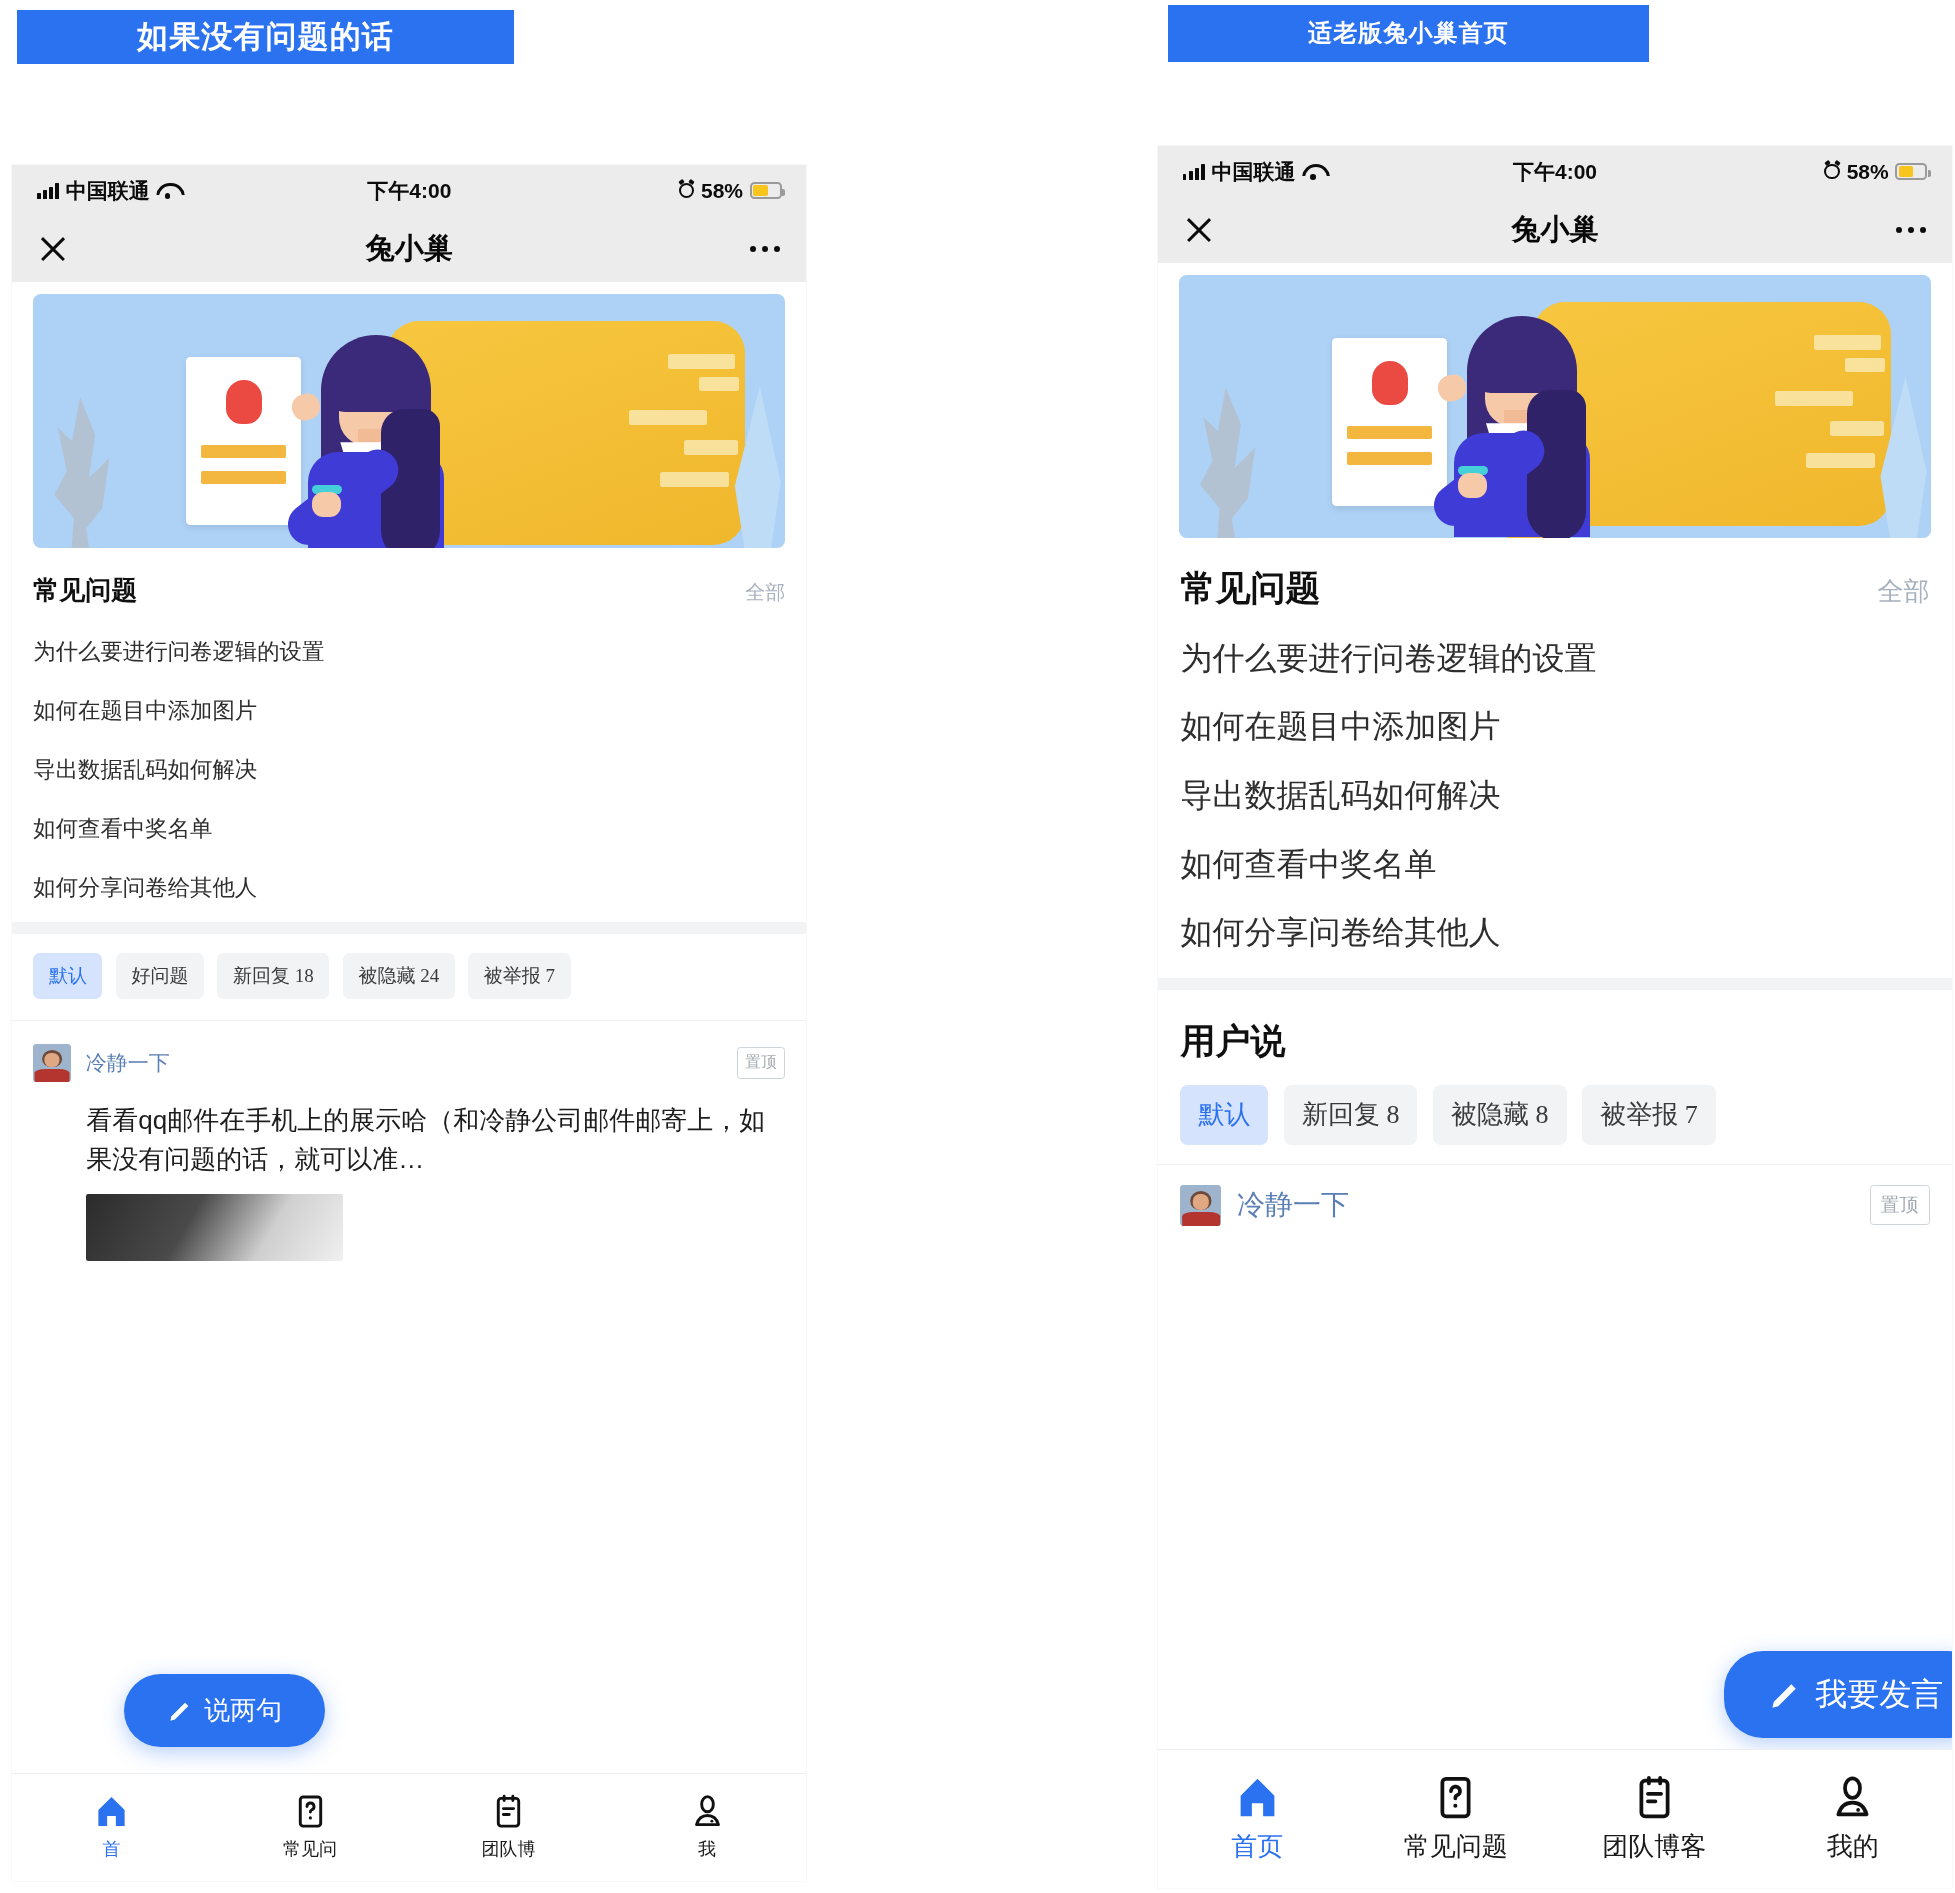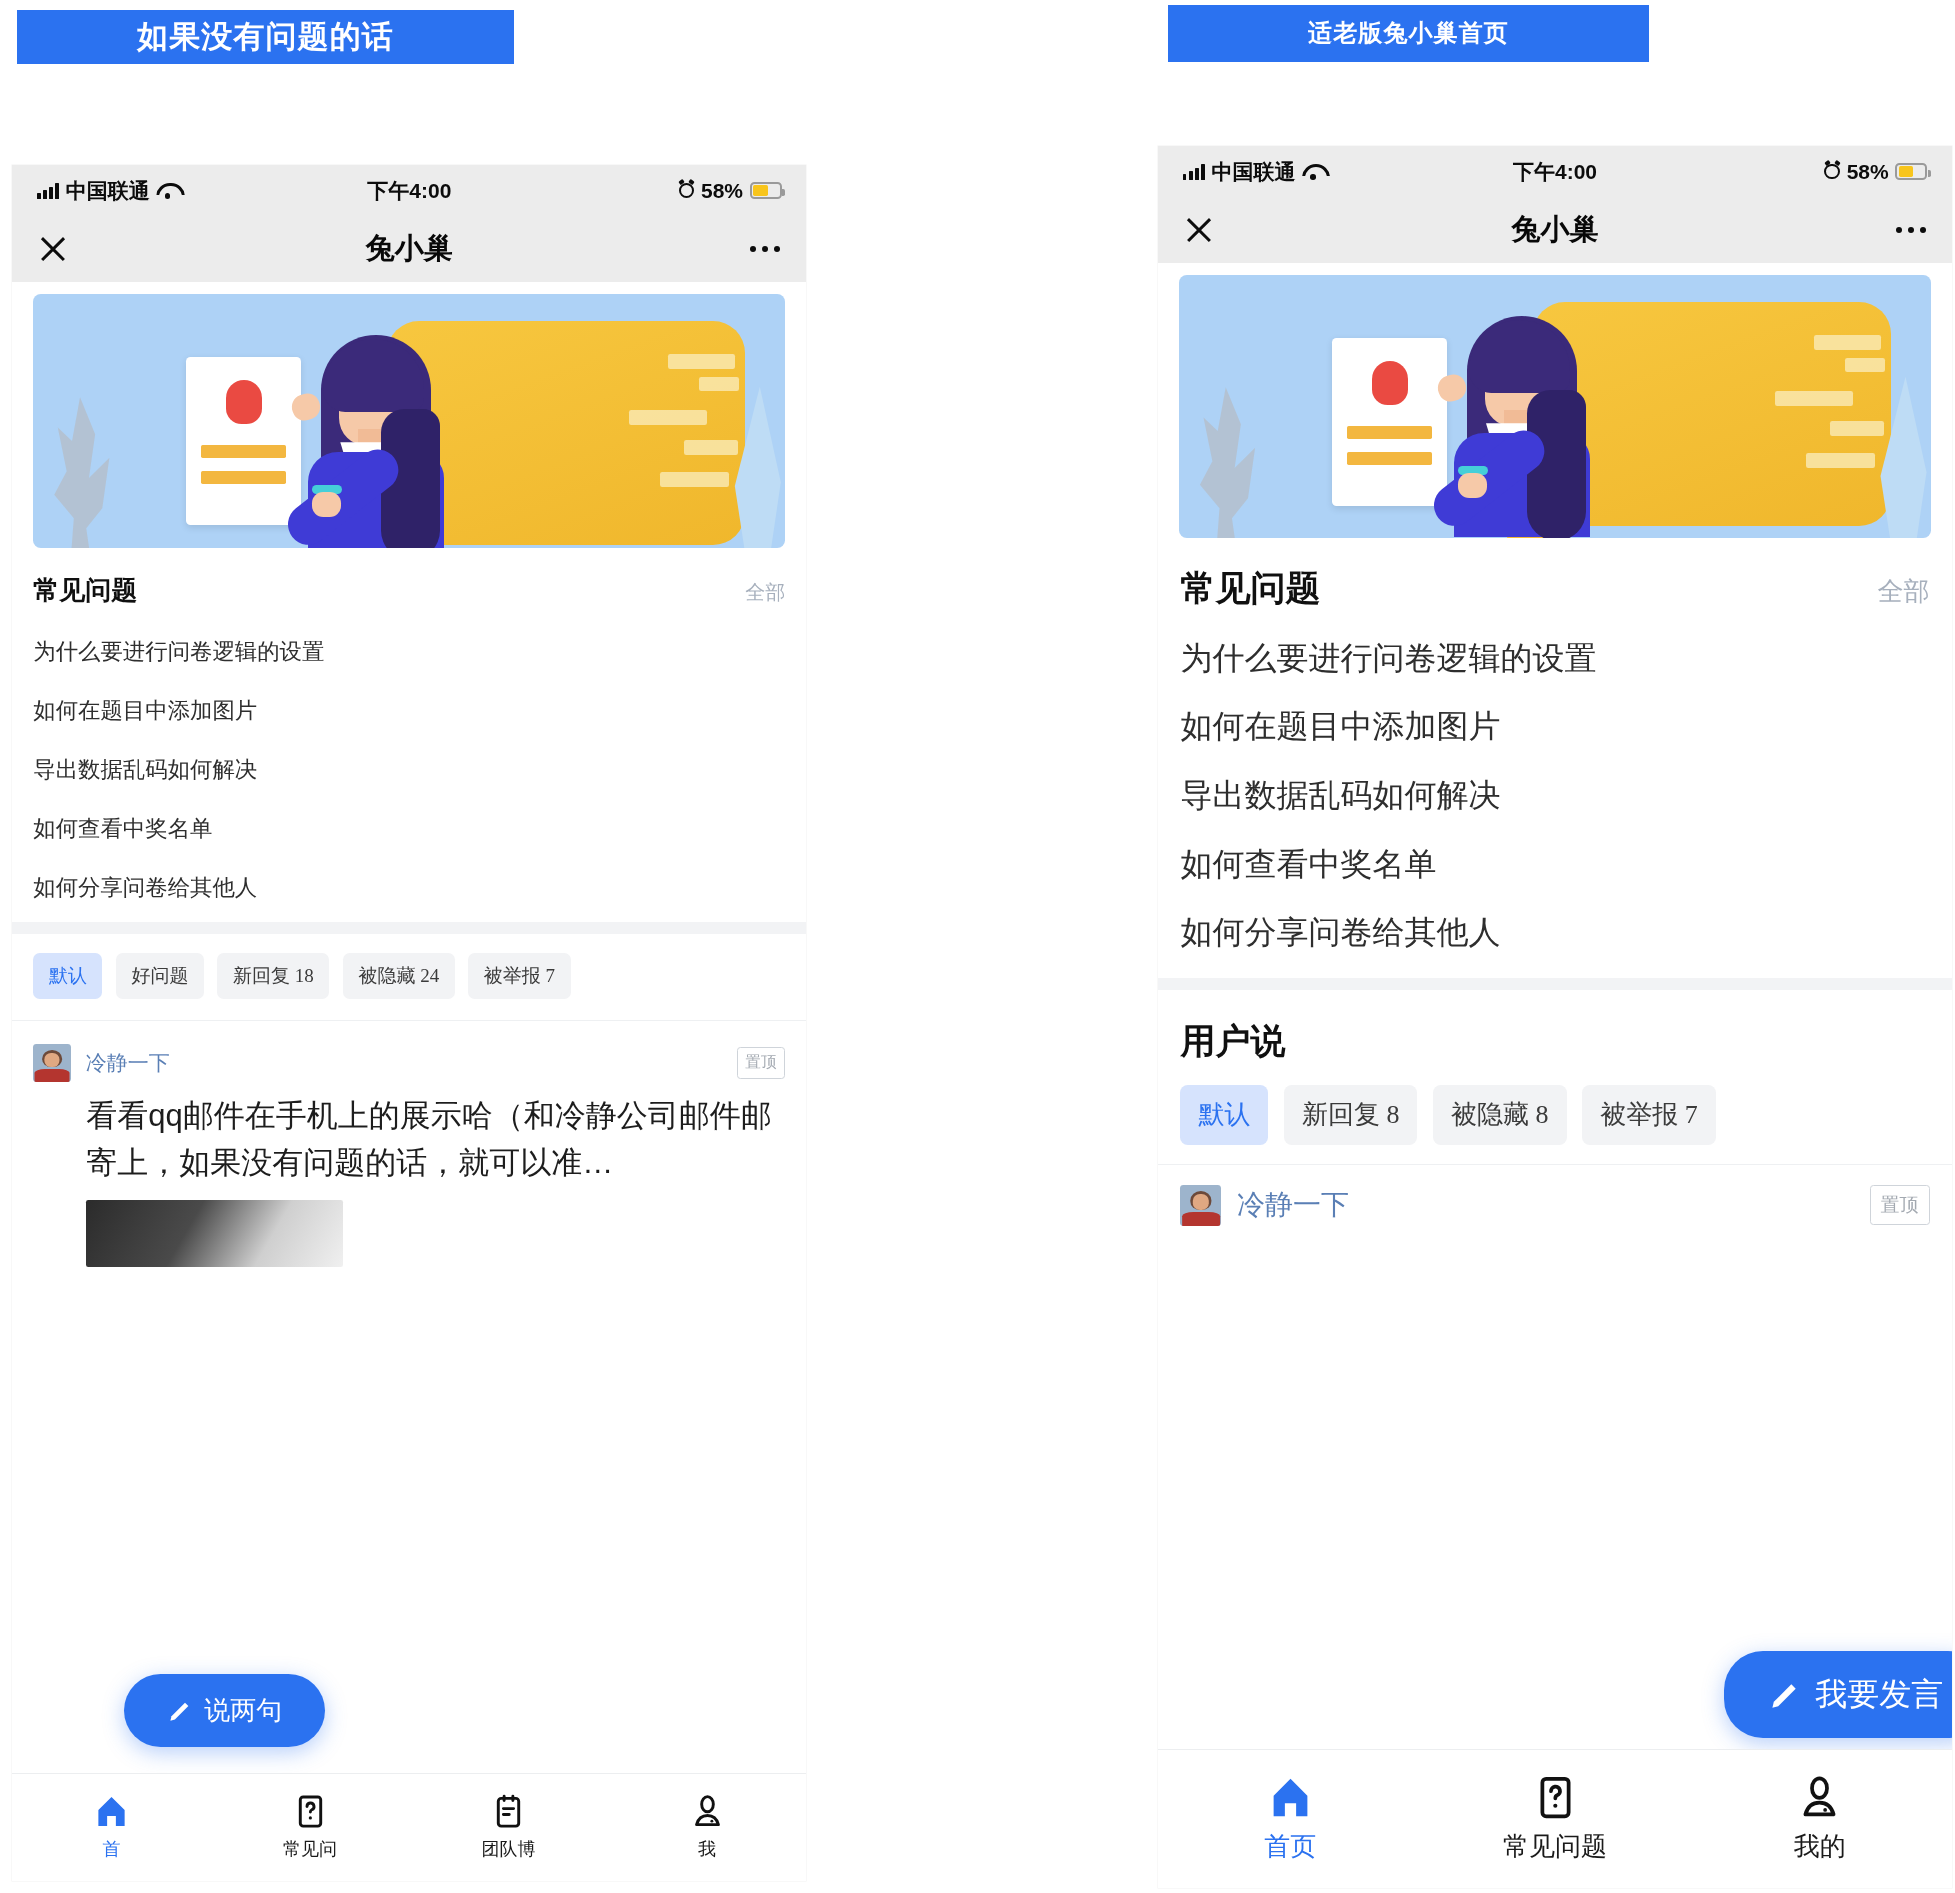--- a/index.html
+++ b/index.html
@@ -275,21 +275,21 @@
   #phone-right .post-name { font-size: 28px; margin-left: 15.6px; color: #5a7fb5; }
   .pin-badge {
     margin-left: auto; border: 1.1px solid #cfd4da; color: #a3a9b1;
     border-radius: 3.4px;
   }
   #phone-left .pin-badge  { font-size: 15.6px; padding: 4.5px 7.8px; }
   #phone-right .pin-badge { font-size: 19px; padding: 5.6px 10px; }
 
   .post-text { color: #1d1d1d; }
   #phone-left .post-text {
-    font-size: 31px; line-height: 1.52; margin: 10px 0 0 53px;
+    font-size: 26px; line-height: 1.52; margin: 19px 0 0 53px;
   }
   .post-img {
     margin: 14.5px 0 0 53px; width: 257px; height: 67px;
     background: linear-gradient(120deg,#2b2b2b 0%, #4a4a4a 40%, #cfcfcf 70%, #f0f0f0 100%);
     border-radius: 2.2px;
   }
 
   
   .fab {
     position: absolute; display: flex; align-items: center; justify-content: center;
@@ -603,20 +603,28 @@
       <div class="tab">
         <svg class="tab-ico" viewBox="0 0 24 24">
           <rect x="5" y="2" width="14" height="20" rx="2" fill="none" stroke="#111" stroke-width="2"></rect>
           <path d="M9.6 8.6a2.4 2.4 0 1 1 3.3 2.2c-.7.3-1 .8-1 1.6" fill="none" stroke="#111" stroke-width="2" stroke-linecap="round"></path>
           <circle cx="11.9" cy="16.4" r="1.1" fill="#111"></circle>
         </svg>
         <span class="tab-label">常见问题</span>
       </div>
       <div class="tab">
         <svg class="tab-ico" viewBox="0 0 24 24">
+          <rect x="5" y="3" width="14" height="19" rx="2" fill="none" stroke="#111" stroke-width="2"></rect>
+          <path d="M9 1.5v3M15 1.5v3" stroke="#111" stroke-width="2" stroke-linecap="round"></path>
+          <path d="M8.5 10h7M8.5 14h4" stroke="#111" stroke-width="2" stroke-linecap="round"></path>
+        </svg>
+        <span class="tab-label">团队博客</span>
+      </div>
+      <div class="tab">
+        <svg class="tab-ico" viewBox="0 0 24 24">
           <ellipse cx="12" cy="7" rx="4" ry="5.2" fill="none" stroke="#111" stroke-width="2"></ellipse>
           <path d="M4.5 21c1.2-4.2 4-6.2 7.5-6.2s6.3 2 7.5 6.2z" fill="none" stroke="#111" stroke-width="2" stroke-linejoin="round"></path>
           <circle cx="15" cy="18.6" r="1" fill="#111"></circle>
         </svg>
         <span class="tab-label">我的</span>
       </div>
     </div>
   </div>
 
 </div>

